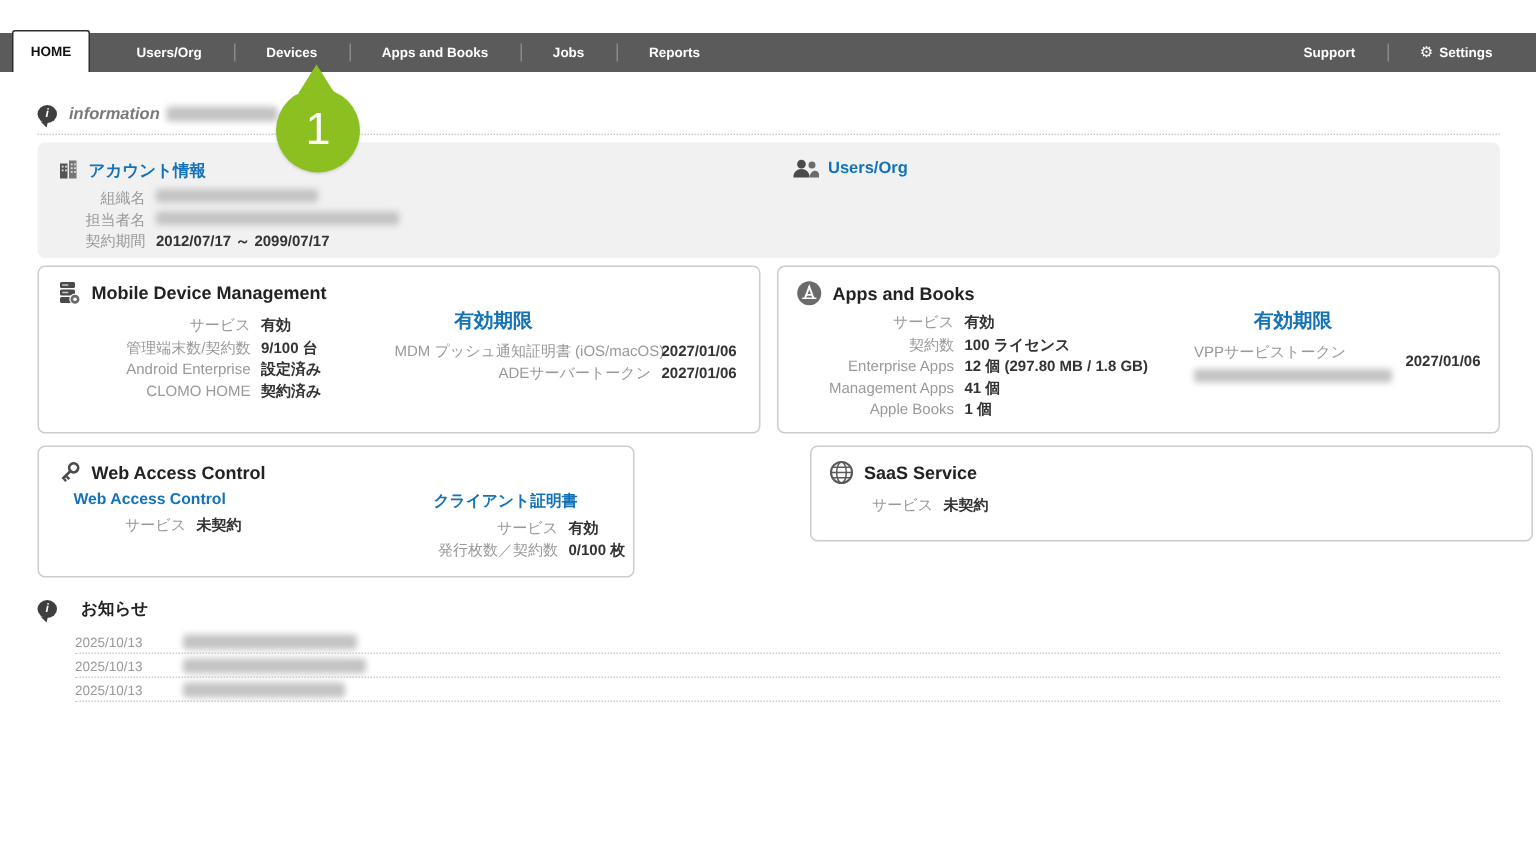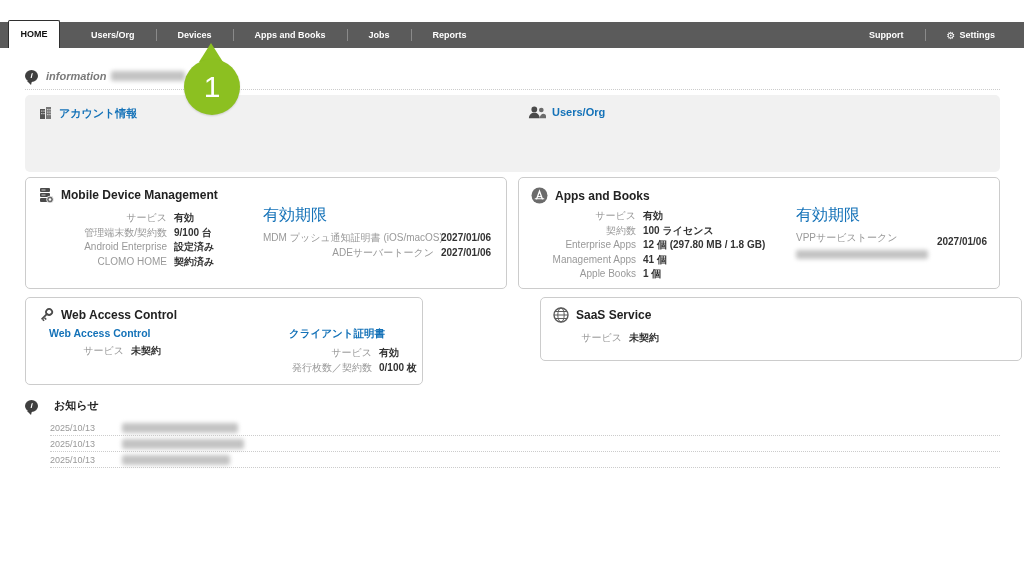--- a/index.html
+++ b/index.html
@@ -46,21 +46,21 @@
   .link-title { color:#1472b8; font-weight:bold; font-size:11px; cursor:pointer; text-decoration:none; }
   .card-title { color:#222; font-weight:bold; font-size:12px; }
 
   .kv { display:grid; column-gap:0; row-gap:1px; font-size:10px; line-height:13.5px; }
   .kv .k { color:#999; text-align:right; padding-right:7px; white-space:nowrap; }
   .kv .v { color:#333; font-weight:bold; white-space:nowrap; }
 
   
   .card { position:absolute; background:#fff; border:1px solid #ccc; border-radius:5px; }
   .card-head { position:absolute; top:9px; left:12px; display:flex; align-items:center; gap:7px; }
-  .expiry-title { color:#1472b8; font-weight:normal; font-size:16px; margin-bottom:5px; cursor:pointer; }
+  .expiry-title { color:#1472b8; font-weight:bold; font-size:13px; margin-bottom:5px; cursor:pointer;margin-left:40px; }
   .sub-title { color:#1472b8; font-weight:bold; font-size:10.5px; margin-bottom:5px; cursor:pointer; }
 
   
   .news { position:absolute; left:25px; top:398px; width:975px; }
   .news-head { display:flex; align-items:center; gap:8px; }
   .news-title { font-size:11px; font-weight:bold; color:#222; }
   .news-rows { margin-left:25px; margin-top:7px; }
   .news-row { display:grid; grid-template-columns:58px 1fr; column-gap:14px; align-items:center;
     height:16px; border-bottom:1px dotted #ccc; }
   .news-date { font-size:9px; color:#999; }
@@ -115,20 +115,28 @@
           <rect x="4.4" y="7" width="1.2" height="1.2" fill="#ddd"></rect>
         <rect x="8.2" y="3" width="1.2" height="1.2" fill="#ddd"></rect>
           <rect x="10.4" y="3" width="1.2" height="1.2" fill="#ddd"></rect>
         <rect x="8.2" y="5.5" width="1.2" height="1.2" fill="#ddd"></rect>
           <rect x="10.4" y="5.5" width="1.2" height="1.2" fill="#ddd"></rect>
         <rect x="8.2" y="8" width="1.2" height="1.2" fill="#ddd"></rect>
           <rect x="10.4" y="8" width="1.2" height="1.2" fill="#ddd"></rect>
       </svg>
       <a class="link-title">アカウント情報</a>
     </div>
+    <div class="kv" style="grid-template-columns:65px auto; margin-top:5px;">
+      <div class="k">組織名</div>
+      <div class="v"><span class="redacted" style="width:108px;height:9px;"></span></div>
+      <div class="k">担当者名</div>
+      <div class="v"><span class="redacted" style="width:162px;height:9px;"></span></div>
+      <div class="k">契約期間</div>
+      <div class="v">2012/07/17 ～ 2099/07/17</div>
+    </div>
   </div>
 
   <div class="abs" style="left:503px; top:11px;">
     <div class="blk-head">
       <svg class="icon-svg" width="18" height="13" viewBox="0 0 20 14">
         <circle cx="7" cy="3.6" r="3.2" fill="#4a4a4a"></circle>
         <path d="M1 13.5c0-4.2 2.8-6.3 6-6.3s6 2.1 6 6.3z" fill="#4a4a4a"></path>
         <circle cx="14.8" cy="4.2" r="2.6" fill="#6b6b6b"></circle>
         <path d="M13 13.5c.3-3.2 2-5 4.2-5 1.9 0 3.3 1.9 3.3 5z" fill="#6b6b6b"></path>
       </svg>

